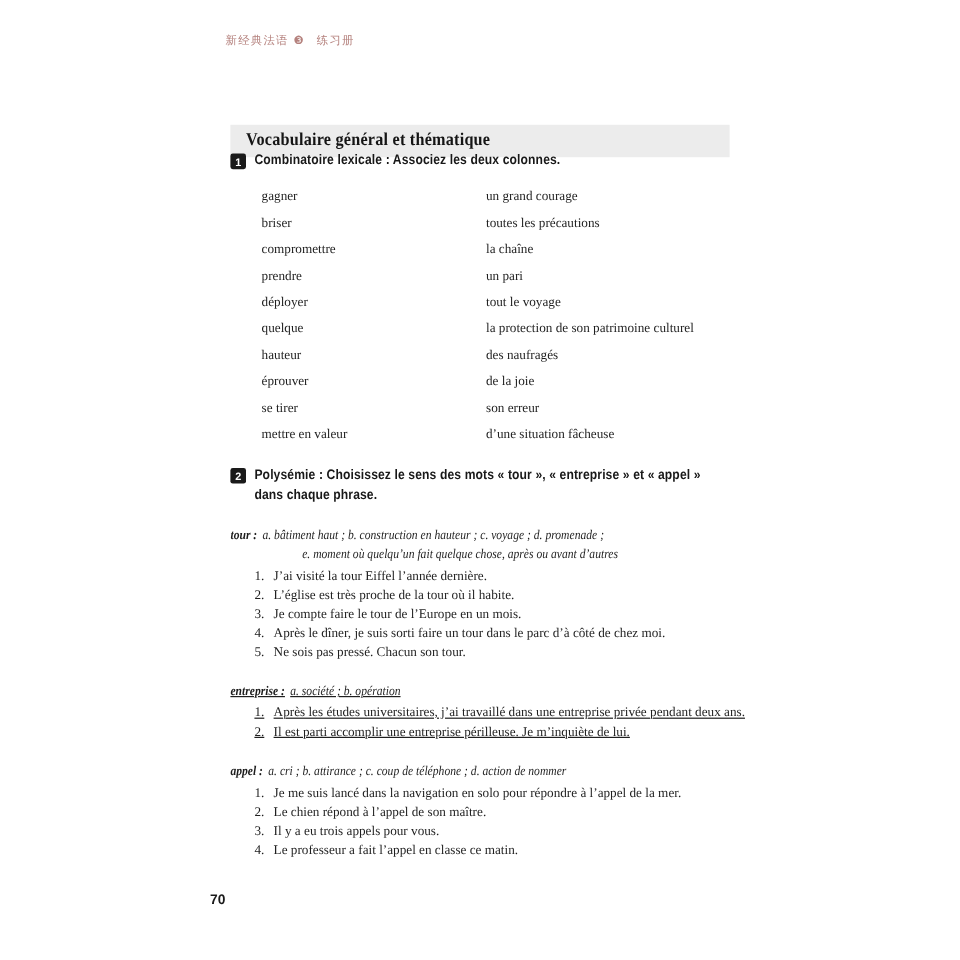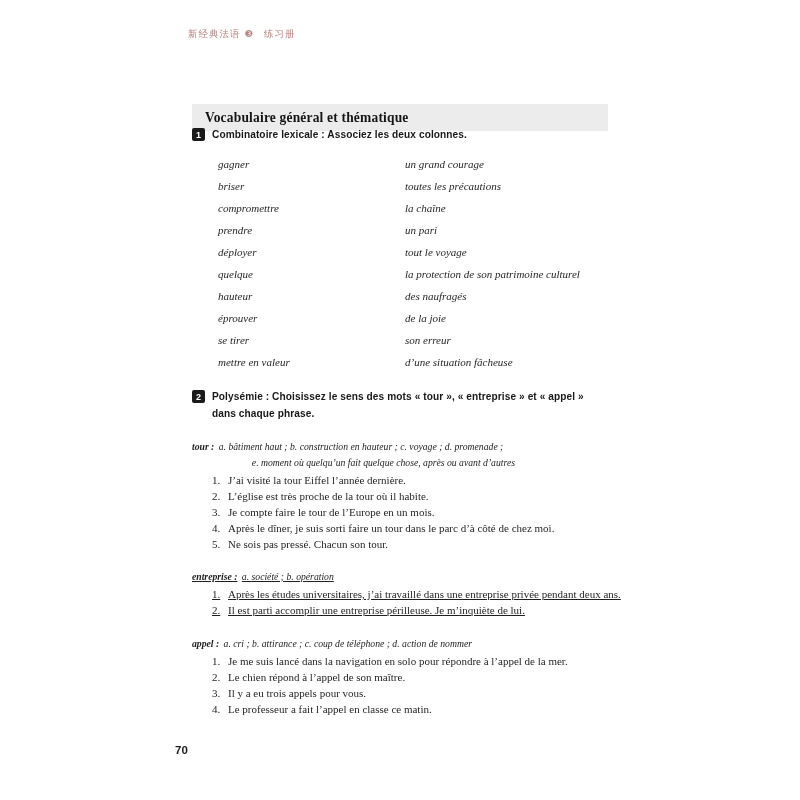--- a/index.html
+++ b/index.html
@@ -39,21 +39,21 @@
   }
   .ex-title-wrap { transform:scaleX(.88); transform-origin:0 0; }
   .ex-title-line {
     display:block; white-space:nowrap;
     font-family:"Liberation Sans", sans-serif; font-weight:bold;
     font-size:11.5px; line-height:17px; letter-spacing:.1px; color:#181818;
   }
 
   
   .ex1 { position:absolute; left:192px; top:126px; width:440px; }
-  .match-rows { margin-top:15px;font-style:italic; }
+  .match-rows { margin-top:15px; }
   .match-row { display:flex; height:22px; align-items:flex-start; font-size:11px; }
   .match-left  { margin-left:26px; width:187px; white-space:nowrap; }
   .match-right { white-space:nowrap; }
 
   
   .ex2 { position:absolute; left:192px; top:388px; width:480px; }
   .word-block { margin-top:16px; }
   .word-block.wb-2 { margin-top:16px;text-decoration:underline; }
   .word-block.wb-3 { margin-top:17px; }
   .defs-cont {

